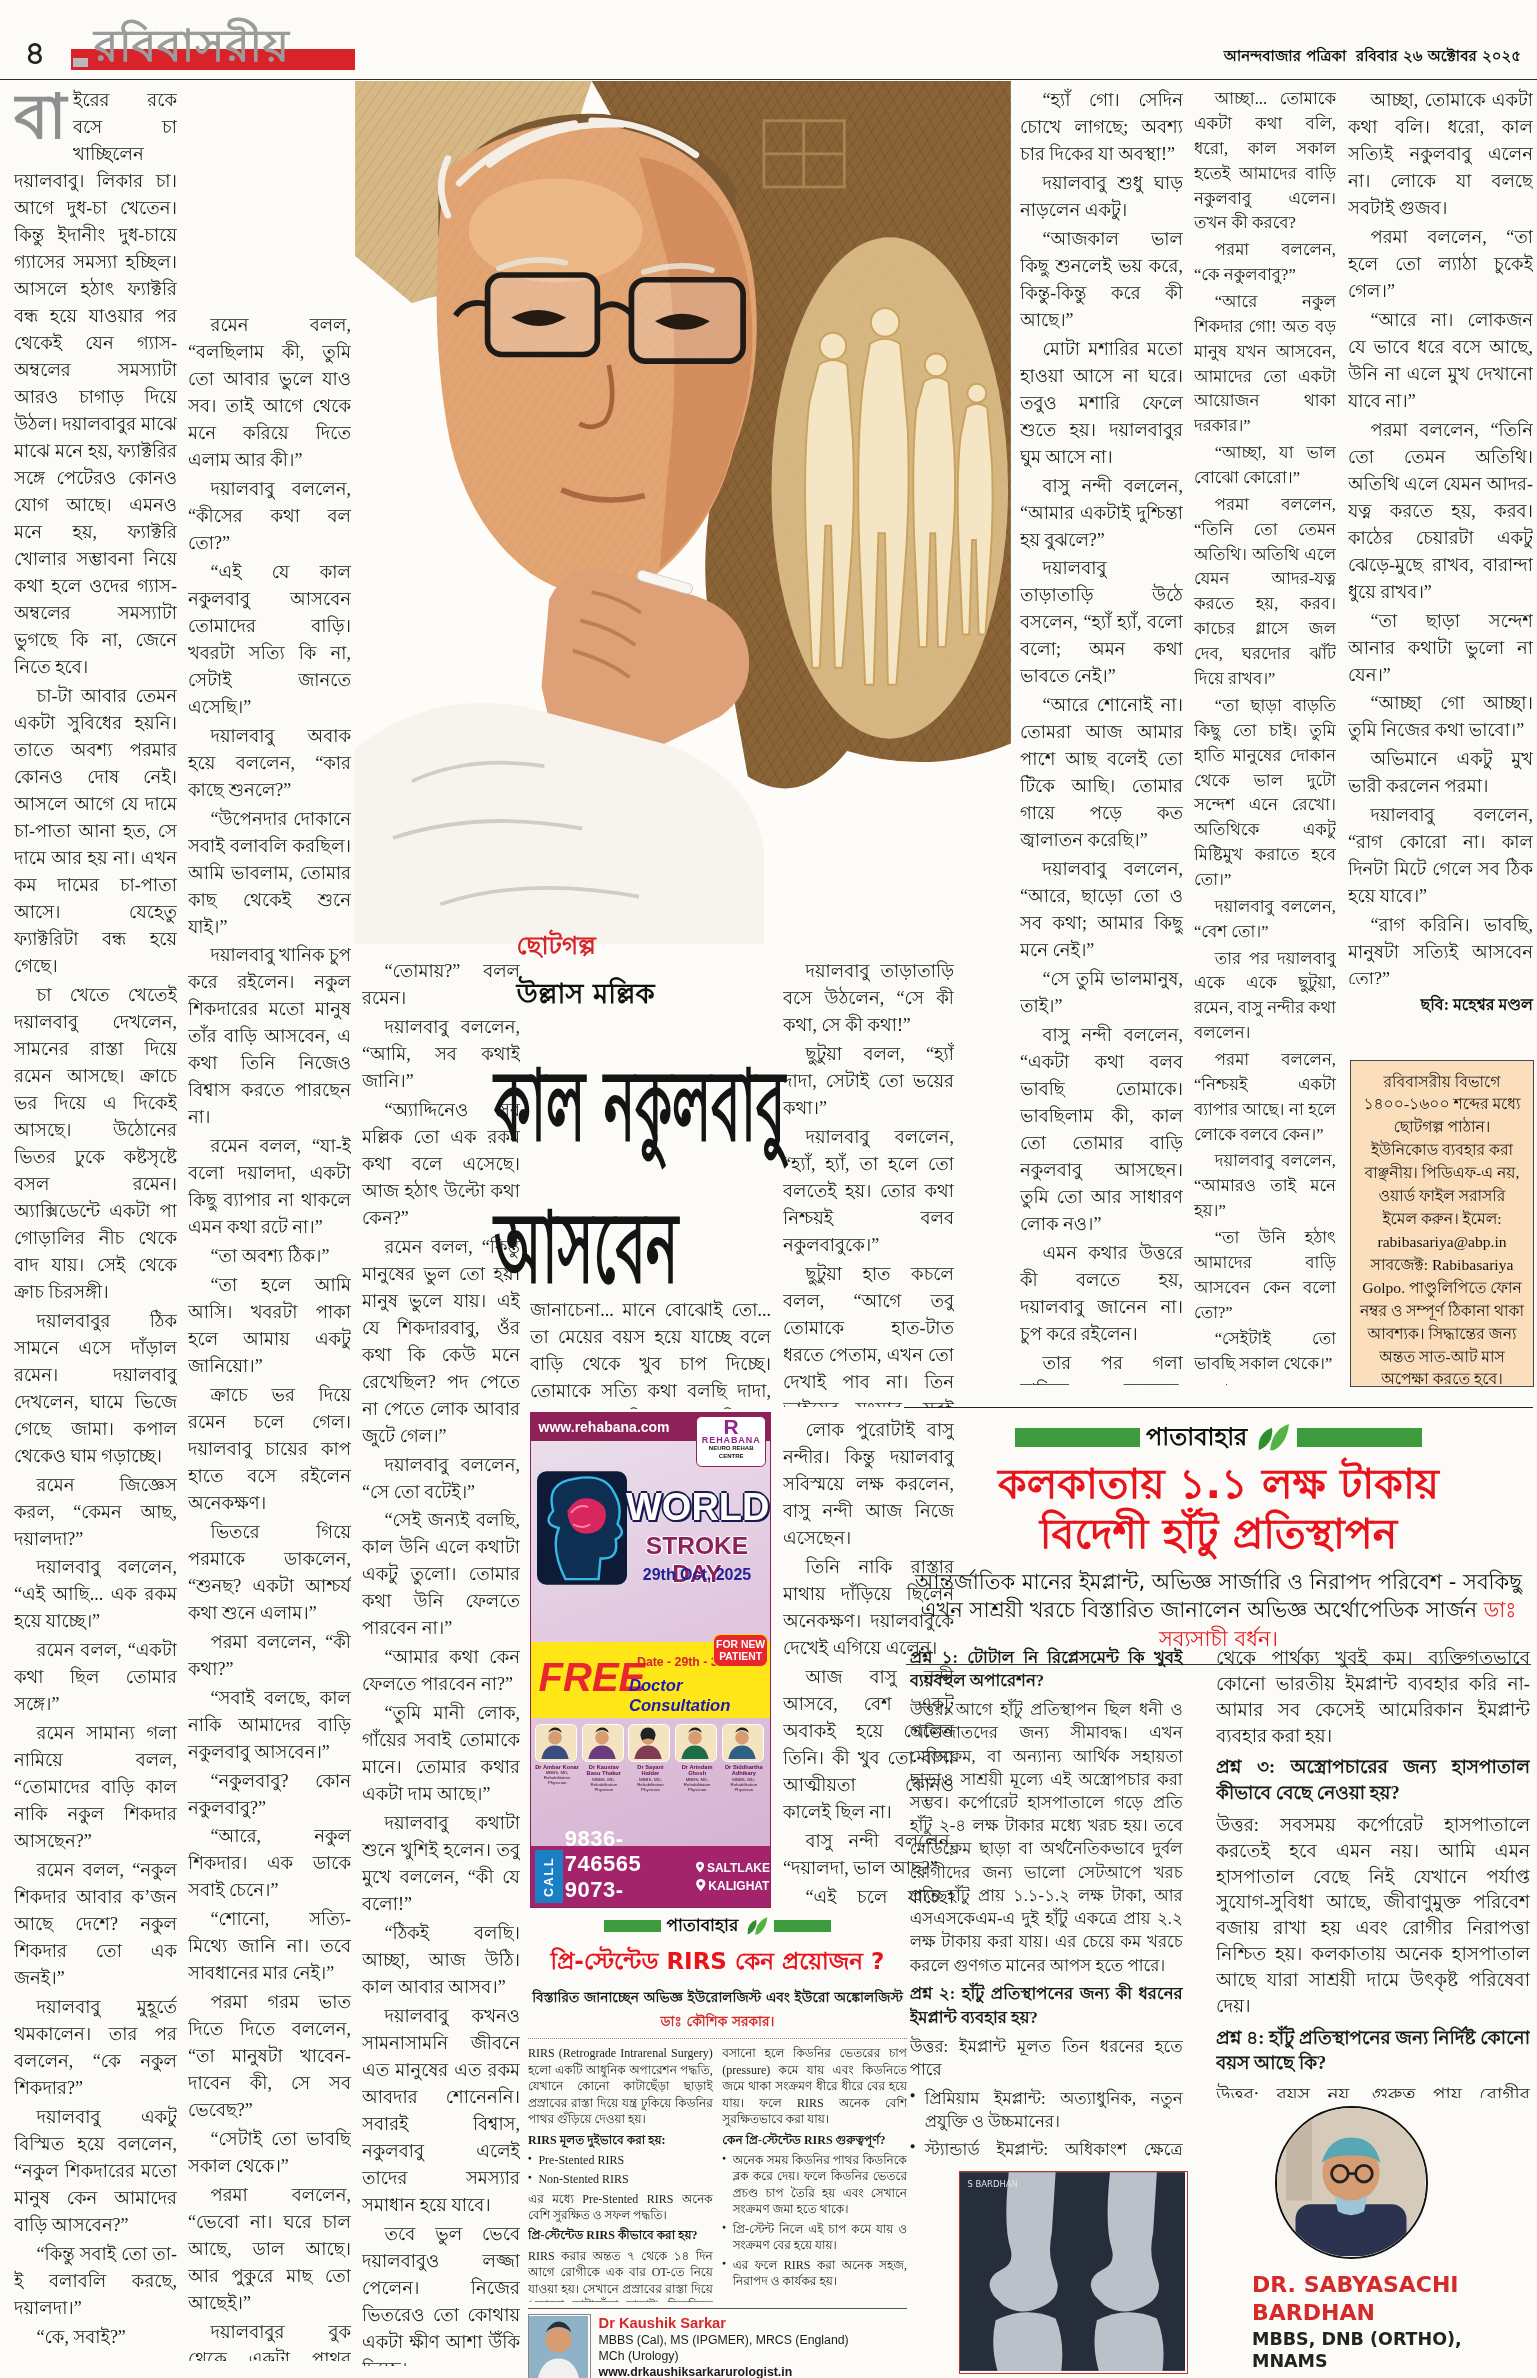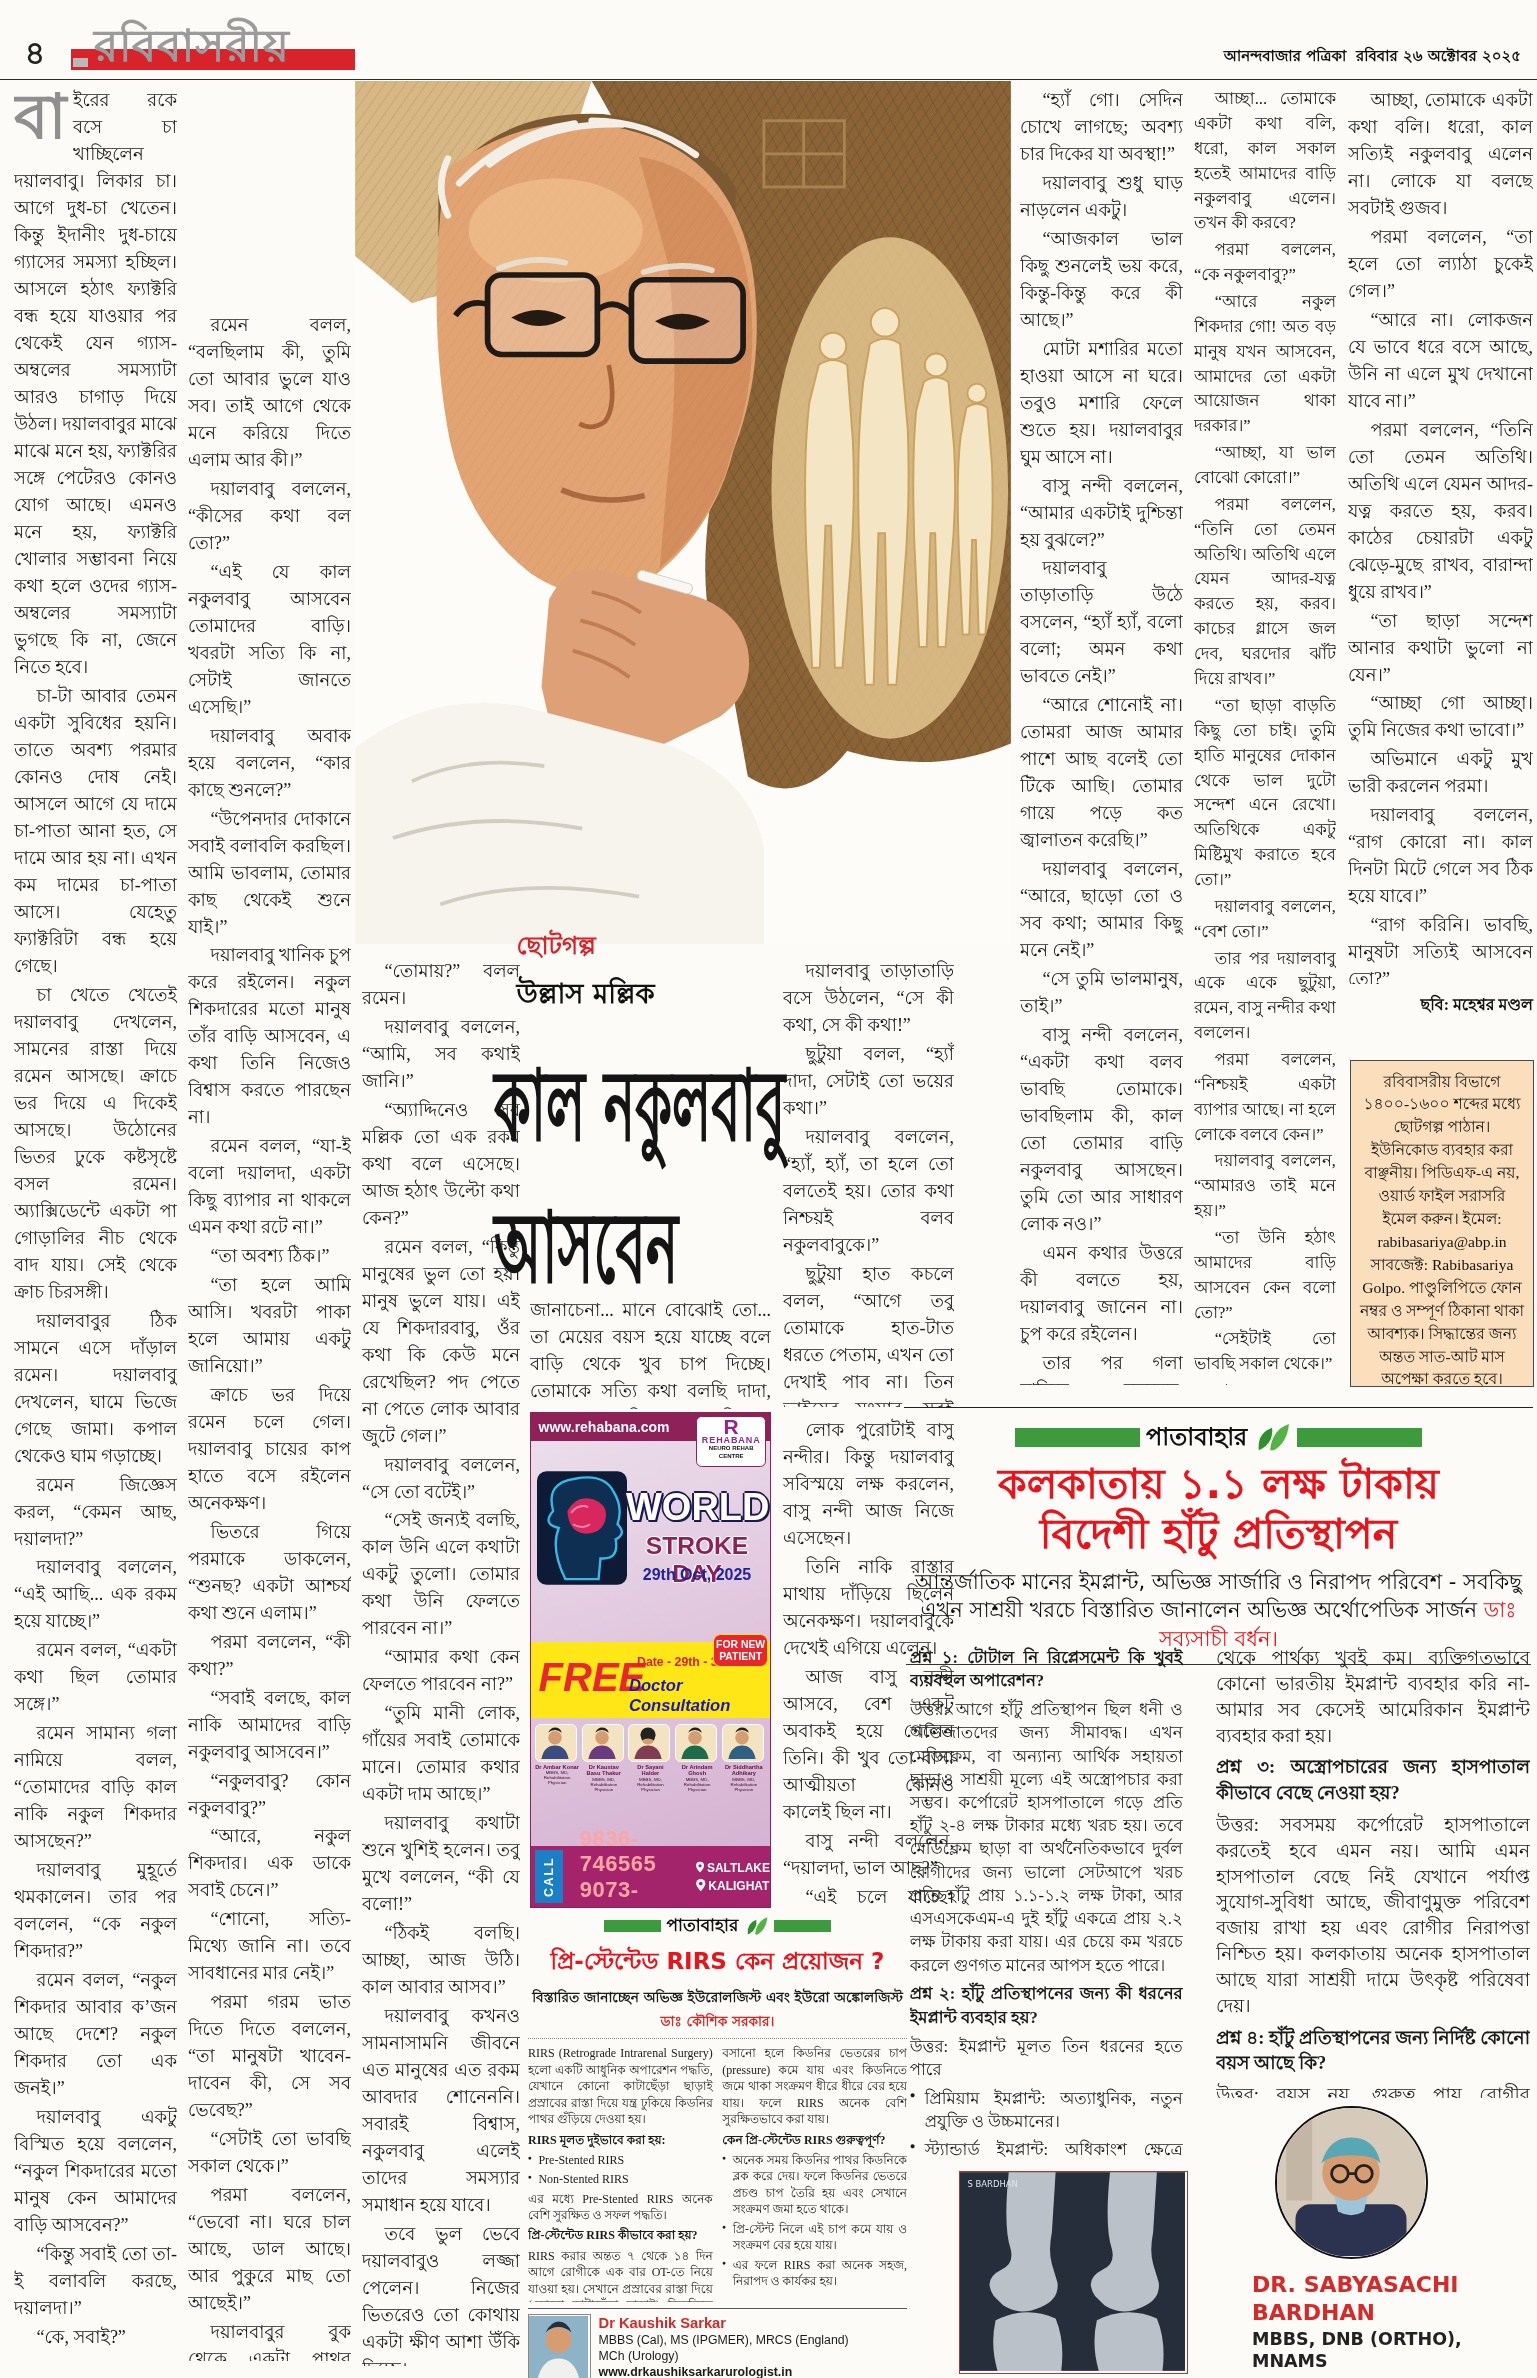--- a/index.html
+++ b/index.html
@@ -99,21 +99,21 @@
   .ad-badge{position:absolute;right:1.9px;top:-7.6px;width:55px;background:#e8262d;border:1.9px solid #ffe616;border-radius:7.6px;
             color:#fff;font-weight:bold;font-size:10.4px;line-height:1.1;text-align:center;padding:3.8px 1.9px;box-sizing:border-box;}
   .ad-docs{display:flex;justify-content:space-around;padding:5.7px 2.8px 1.9px 2.8px;}
   .ad-doc{width:44px;text-align:center;}
   .ad-doc .ph{width:42px;height:38px;border:1.9px solid #fff;border-radius:5.7px;overflow:hidden;box-sizing:border-box;background:#f3e3c0;}
   .ad-doc .nm{font-size:5.7px;font-weight:bold;color:#5c1040;line-height:1.15;margin-top:1.9px;}
   .ad-doc .ql{font-size:4.4px;color:#3a0a28;line-height:1.15;}
   .ad-bot{position:absolute;left:0;bottom:0;width:100%;height:61px;background:#a3246b;display:flex;align-items:center;}
   .ad-call{width:28px;height:53px;background:#1a7fc4;color:#fff;font-weight:bold;font-size:12.3px;margin-left:3.8px;
            display:flex;align-items:center;justify-content:center;writing-mode:vertical-rl;transform:rotate(180deg);letter-spacing:1.9px;}
-  .ad-nums{flex:1;color:#fca5a5;font-weight:bold;font-size:22px;line-height:1.15;padding-left:17px;letter-spacing:0.5px;}
+  .ad-nums{flex:1;color:#ffffff;font-weight:bold;font-size:22px;line-height:1.15;padding-left:2px;letter-spacing:0.5px;}
   .ad-locs{width:74px;color:#fff;font-weight:bold;font-size:12px;line-height:1.5;}
   .ad-locs .row{display:flex;align-items:center;gap:2.8px;}
   
   .illus{position:absolute;left:355px;top:81px;width:656px;height:863px;}
   svg{display:block;}
 </style>
 </head>
 <body>
 
 <div class="page">
@@ -225,22 +225,22 @@
   <div class="col" style="left:14px;top:87px;width:163px;height:2271px;">
     <p class="nodent"><span class="dropcap">বা</span><span>ইরের রকে বসে চা খাচ্ছিলেন দয়ালবাবু। লিকার চা। আগে দুধ-চা খেতেন। কিন্তু ইদানীং দুধ-চায়ে গ্যাসের সমস্যা হচ্ছিল। আসলে হঠাৎ ফ্যাক্টরি বন্ধ হয়ে যাওয়ার পর থেকেই যেন গ্যাস-অম্বলের সমস্যাটা আরও চাগাড় দিয়ে উঠল। দয়ালবাবুর মাঝে মাঝে মনে হয়, ফ্যাক্টরির সঙ্গে পেটেরও কোনও যোগ আছে। এমনও মনে হয়, ফ্যাক্টরি খোলার সম্ভাবনা নিয়ে কথা হলে ওদের গ্যাস-অম্বলের সমস্যাটা ভুগছে কি না, জেনে নিতে হবে।</span></p>
     <div>
         <p>চা-টা আবার তেমন একটা সুবিধের হয়নি। তাতে অবশ্য পরমার কোনও দোষ নেই। আসলে আগে যে দামে চা-পাতা আনা হত, সে দামে আর হয় না। এখন কম দামের চা-পাতা আসে। যেহেতু ফ্যাক্টরিটা বন্ধ হয়ে গেছে।</p>
         <p>চা খেতে খেতেই দয়ালবাবু দেখলেন, সামনের রাস্তা দিয়ে রমেন আসছে। ক্রাচে ভর দিয়ে এ দিকেই আসছে। উঠোনের ভিতর ঢুকে কষ্টসৃষ্টে বসল রমেন। অ্যাক্সিডেন্টে একটা পা গোড়ালির নীচ থেকে বাদ যায়। সেই থেকে ক্রাচ চিরসঙ্গী।</p>
         <p>দয়ালবাবুর ঠিক সামনে এসে দাঁড়াল রমেন। দয়ালবাবু দেখলেন, ঘামে ভিজে গেছে জামা। কপাল থেকেও ঘাম গড়াচ্ছে।</p>
         <p>রমেন জিজ্ঞেস করল, “কেমন আছ, দয়ালদা?”</p>
         <p>দয়ালবাবু বললেন, “এই আছি... এক রকম হয়ে যাচ্ছে।”</p>
         <p>রমেন বলল, “একটা কথা ছিল তোমার সঙ্গে।”</p>
         <p>রমেন সামান্য গলা নামিয়ে বলল, “তোমাদের বাড়ি কাল নাকি নকুল শিকদার আসছেন?”</p>
+        <p>রমেন বলল, “নকুল শিকদার আবার ক’জন আছে দেশে? নকুল শিকদার তো এক জনই।”</p>
         <p>দয়ালবাবু মুহূর্তে থমকালেন। তার পর বললেন, “কে নকুল শিকদার?”</p>
-        <p>রমেন বলল, “নকুল শিকদার আবার ক’জন আছে দেশে? নকুল শিকদার তো এক জনই।”</p>
         <p>দয়ালবাবু একটু বিস্মিত হয়ে বললেন, “নকুল শিকদারের মতো মানুষ কেন আমাদের বাড়ি আসবেন?”</p>
         <p>“কিন্তু সবাই তো তা-ই বলাবলি করছে, দয়ালদা।”</p>
         <p>“কে, সবাই?”</p>
         <p>“আরে দাদা, কে না সেটাই বলা মুশকিল। হাটেবাজারে সবাই বলছে।”</p>
       </div>
   </div>
 
   <div class="col" style="left:188px;top:312px;width:163px;height:2049px;">
     <div>
         <p>রমেন বলল, “বলছিলাম কী, তুমি তো আবার ভুলে যাও সব। তাই আগে থেকে মনে করিয়ে দিতে এলাম আর কী।”</p>

